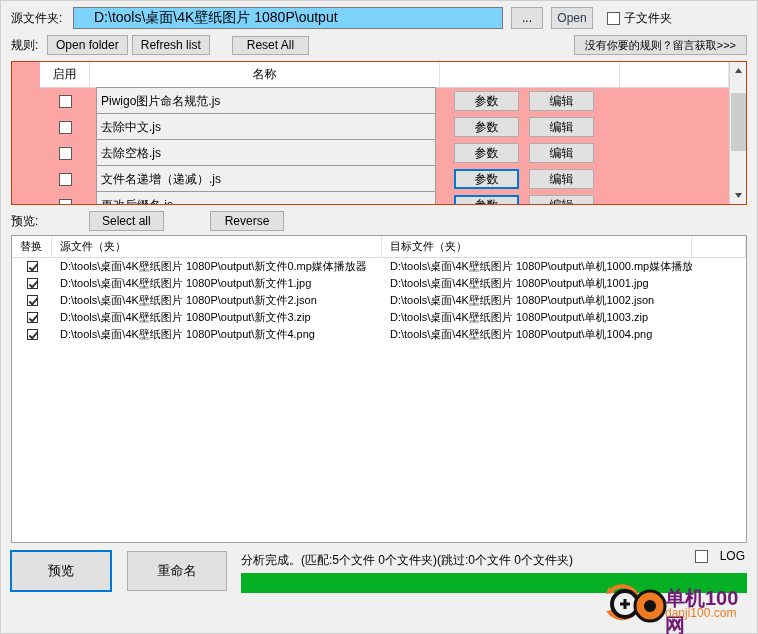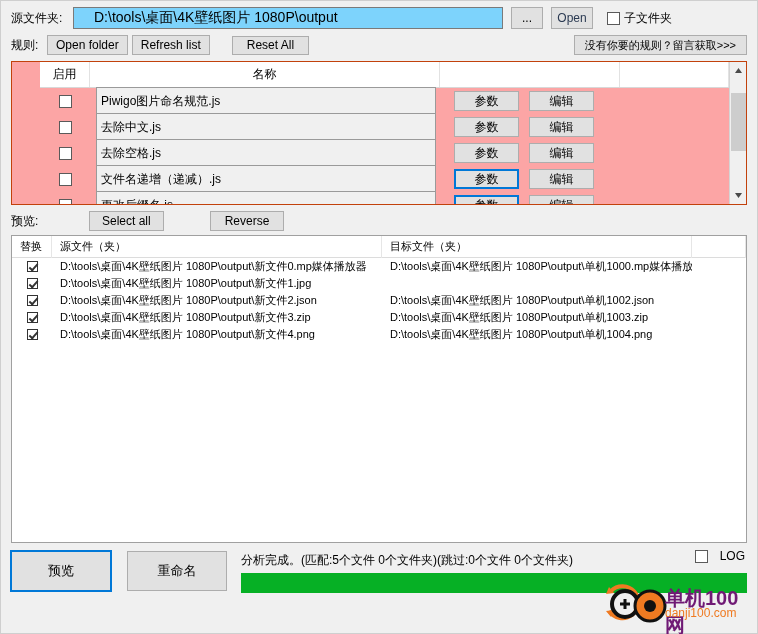--- a/index.html
+++ b/index.html
@@ -244,20 +244,21 @@
           <span class="cb-sm checked"></span>
         </div>
       <div class="p-src">D:\tools\桌面\4K壁纸图片 1080P\output\新文件0.mp媒体播放器</div>
       <div class="p-dst">D:\tools\桌面\4K壁纸图片 1080P\output\单机1000.mp媒体播放器</div>
     </div>
     <div class="prow">
       <div class="p-chk">
           <span class="cb-sm checked"></span>
         </div>
       <div class="p-src">D:\tools\桌面\4K壁纸图片 1080P\output\新文件1.jpg</div>
+      <div class="p-dst">D:\tools\桌面\4K壁纸图片 1080P\output\单机1001.jpg</div>
     </div>
     <div class="prow">
       <div class="p-chk">
           <span class="cb-sm checked"></span>
         </div>
       <div class="p-src">D:\tools\桌面\4K壁纸图片 1080P\output\新文件2.json</div>
       <div class="p-dst">D:\tools\桌面\4K壁纸图片 1080P\output\单机1002.json</div>
     </div>
     <div class="prow">
       <div class="p-chk">

